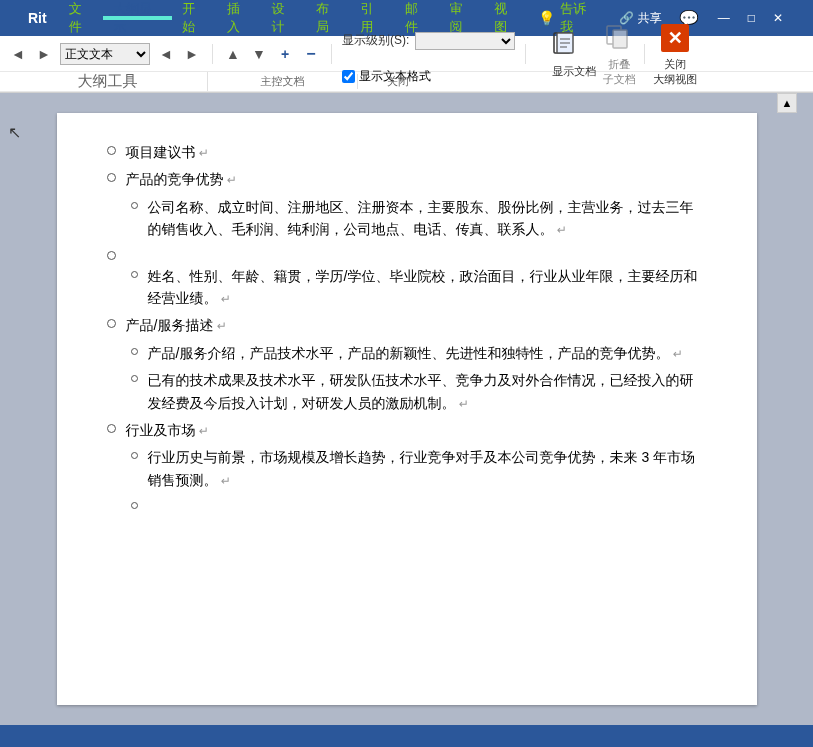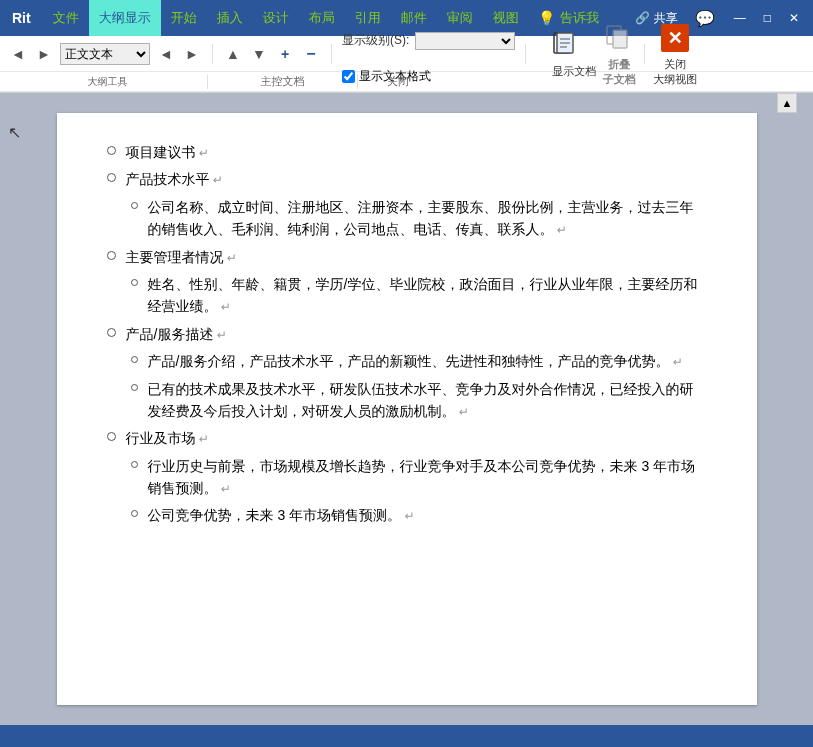--- a/index.html
+++ b/index.html
@@ -56,21 +56,21 @@
       padding: 0 8px;
       font-size: 12px;
       color: white;
     }
   </style>
 </head>
 <body>
 
 <div style="width:813px; height:747px; overflow:hidden; position:relative; display:flex; flex-direction:column;">
 
-  <div class="title-bar" style="height:36px; display:flex; align-items:stretch; padding:0;">
+  <div class="title-bar" style="height:36px; display:flex; align-items:stretch; padding:16px;">
     <div style="padding:0 12px; display:flex; align-items:center; font-size:14px; font-weight:bold; color:white;">
       <span>Rit</span>
     </div>
     <div class="title-bar-menu" style="display:flex; align-items:stretch; flex:1;">
       <div class="title-menu-item">文件</div>
       <div class="title-menu-item active">大纲显示</div>
       <div class="title-menu-item">开始</div>
       <div class="title-menu-item">插入</div>
       <div class="title-menu-item">设计</div>
       <div class="title-menu-item">布局</div>
@@ -154,74 +154,71 @@
         <span style="font-size:11px;color:#333;text-align:center;white-space:nowrap;margin-left:16px;">显示文档</span>
       </div>
 
       <div style="display:flex;flex-direction:column;align-items:center;gap:2px;opacity:0.6;">
         <div style="width:34px;height:34px;display:flex;align-items:center;justify-content:center;">
           <svg width="32" height="32" viewBox="0 0 32 32">
             <rect x="4" y="4" width="14" height="18" rx="1" fill="none" stroke="#888" stroke-width="1.5"></rect>
             <rect x="10" y="8" width="14" height="18" rx="1" fill="#e0e0e0" stroke="#888" stroke-width="1.5"></rect>
           </svg>
         </div>
-        <span style="font-size:11px;color:#333;text-align:center;white-space:nowrap;font-weight:bold;">折叠<br>子文档</span>
+        <span style="font-size:11px;color:#333;text-align:center;white-space:nowrap;">折叠<br>子文档</span>
       </div>
 
       <div style="width:1px;height:20px;background:#e0e0e0;margin:0 2px;"></div>
 
       <div style="display:flex;flex-direction:column;align-items:center;gap:2px;">
         <div style="width:34px;height:34px;display:flex;align-items:center;justify-content:center;">
           <div style="width:28px;height:28px;background:#d83b01;border-radius:2px;display:flex;align-items:center;justify-content:center;">
             <span style="color:white;font-size:18px;font-weight:bold;">✕</span>
           </div>
         </div>
         <span style="font-size:11px;color:#333;text-align:center;white-space:nowrap;">关闭<br>大纲视图</span>
       </div>
 
     </div>
 
     <div style="display:flex;align-items:center;height:20px;padding:0 8px;border-bottom:1px solid #e8e8e8;">
-      <div style="width:200px;text-align:center;font-size:10px;color:#666;border-right:1px solid #e0e0e0;">大纲工具</div>
+      <div style="width:200px;text-align:center;font-size:15px;color:#666;border-right:1px solid #e0e0e0;">大纲工具</div>
       <div style="width:150px;text-align:center;font-size:11px;color:#666;border-right:1px solid #e0e0e0;">主控文档</div>
       <div style="width:80px;text-align:center;font-size:11px;color:#666;">关闭</div>
     </div>
   </div>
 
   <div class="doc-scroll" style="flex:1;overflow-y:scroll;background:#b0b8c8;padding:20px;display:flex;justify-content:center;position:relative;">
     <div style="background:white;width:700px;min-height:580px;padding:28px 50px;box-shadow:0 1px 3px rgba(0,0,0,0.3);font-family:'SimSun','Microsoft YaHei',sans-serif;">
 
       <div style="position:absolute;left:8px;top:30px;font-size:16px;color:#333;">↖</div>
 
       <div style="display:flex;align-items:flex-start;margin-bottom:5px;">
         <div style="width:9px;height:9px;border-radius:50%;border:1.5px solid #555;margin-right:10px;margin-top:5px;flex-shrink:0;"></div>
         <div style="font-size:14px;line-height:1.6;">
           <span>项目建议书</span><span class="para-mark"> ↵</span>
         </div>
       </div>
 
       <div style="display:flex;align-items:flex-start;margin-bottom:5px;">
         <div style="width:9px;height:9px;border-radius:50%;border:1.5px solid #555;margin-right:10px;margin-top:5px;flex-shrink:0;"></div>
         <div style="font-size:14px;line-height:1.6;">
-          <span>产品技术水平</span><span class="para-mark"> ↵</span>
+          <span>产品的竞争优势</span><span class="para-mark"> ↵</span>
         </div>
       </div>
 
       <div style="display:flex;align-items:flex-start;margin-bottom:5px;margin-left:24px;">
         <div style="width:7px;height:7px;border-radius:50%;border:1px solid #555;margin-right:10px;margin-top:6px;flex-shrink:0;"></div>
         <div style="font-size:14px;line-height:1.6;">
           <span>公司名称、成立时间、注册地区、注册资本，主要股东、股份比例，主营业务，过去三年的销售收入、毛利润、纯利润，公司地点、电话、传真、联系人。</span><span class="para-mark"> ↵</span>
         </div>
       </div>
 
       <div style="display:flex;align-items:flex-start;margin-bottom:5px;">
         <div style="width:9px;height:9px;border-radius:50%;border:1.5px solid #555;margin-right:10px;margin-top:5px;flex-shrink:0;"></div>
-        <div style="font-size:14px;line-height:1.6;">
-          <span>主要管理者情况</span><span class="para-mark"> ↵</span>
-        </div>
       </div>
 
       <div style="display:flex;align-items:flex-start;margin-bottom:5px;margin-left:24px;">
         <div style="width:7px;height:7px;border-radius:50%;border:1px solid #555;margin-right:10px;margin-top:6px;flex-shrink:0;"></div>
         <div style="font-size:14px;line-height:1.6;">
           <span>姓名、性别、年龄、籍贯，学历/学位、毕业院校，政治面目，行业从业年限，主要经历和经营业绩。</span><span class="para-mark"> ↵</span>
         </div>
       </div>
 
       <div style="display:flex;align-items:flex-start;margin-bottom:5px;">
@@ -255,23 +252,20 @@
 
       <div style="display:flex;align-items:flex-start;margin-bottom:5px;margin-left:24px;">
         <div style="width:7px;height:7px;border-radius:50%;border:1px solid #555;margin-right:10px;margin-top:6px;flex-shrink:0;"></div>
         <div style="font-size:14px;line-height:1.6;">
           <span>行业历史与前景，市场规模及增长趋势，行业竞争对手及本公司竞争优势，未来 3 年市场销售预测。</span><span class="para-mark"> ↵</span>
         </div>
       </div>
 
       <div style="display:flex;align-items:flex-start;margin-bottom:5px;margin-left:24px;">
         <div style="width:7px;height:7px;border-radius:50%;border:1px solid #555;margin-right:10px;margin-top:6px;flex-shrink:0;"></div>
-        <div style="font-size:14px;line-height:1.6;">
-          <span>公司竞争优势，未来 3 年市场销售预测。</span><span class="para-mark"> ↵</span>
-        </div>
       </div>
 
     </div>
 
     <div style="position:absolute;right:16px;top:0;width:20px;height:20px;background:#e8e8e8;display:flex;align-items:center;justify-content:center;cursor:pointer;font-size:11px;border:1px solid #ccc;">▲</div>
   </div>
 
   <div class="status-bar" style="height:22px;background:#2b579a;display:flex;align-items:center;padding:0 8px;font-size:12px;color:white;">
     <span></span>
   </div>

